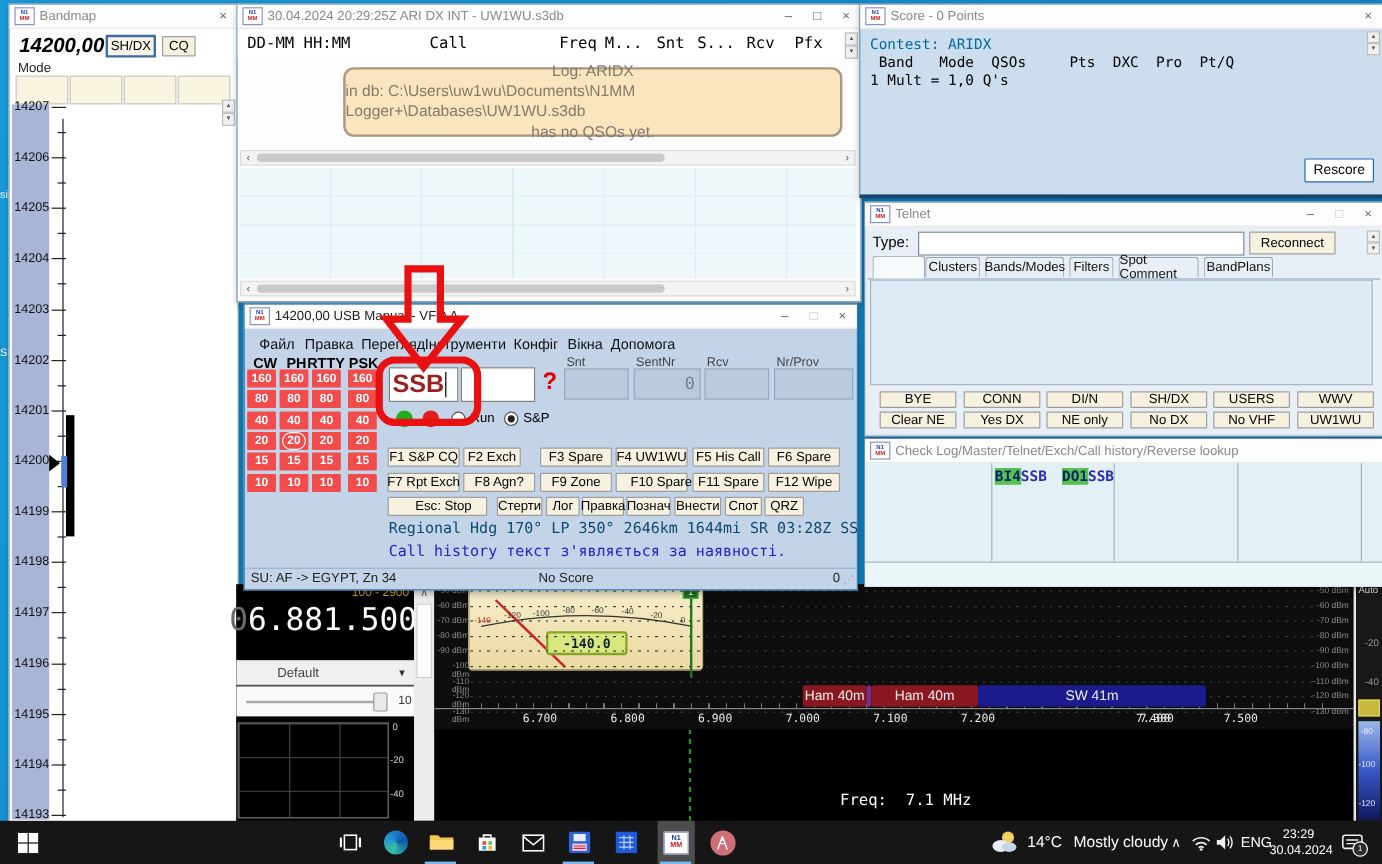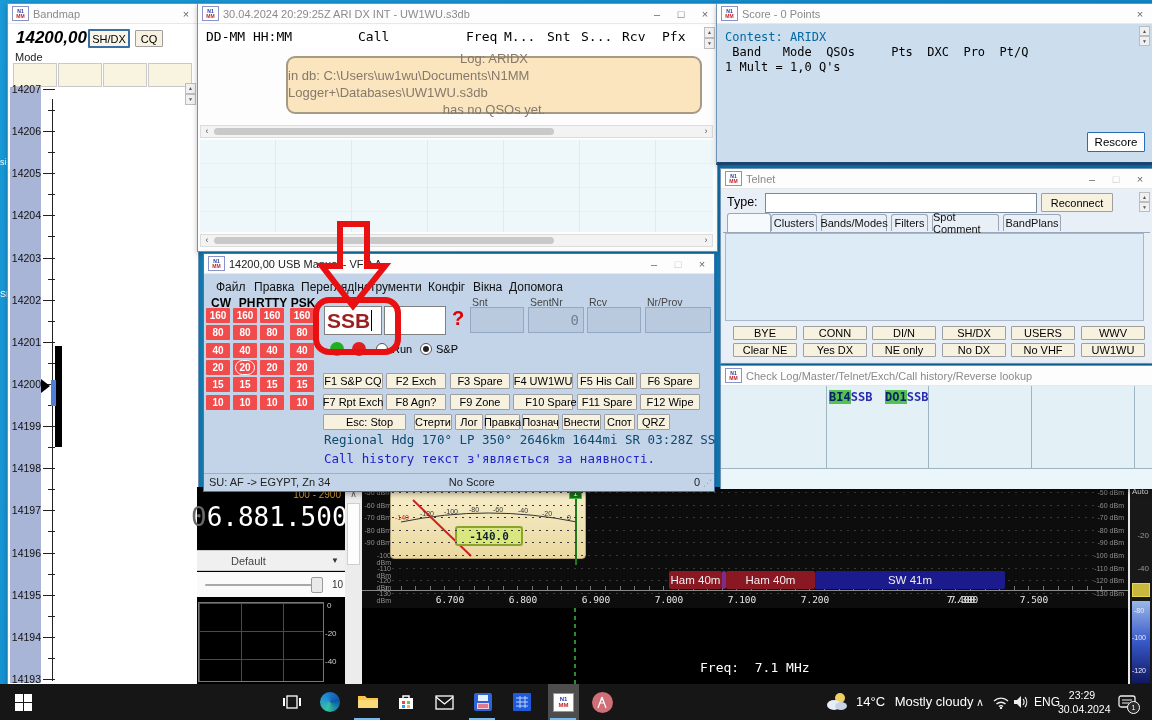--- a/index.html
+++ b/index.html
@@ -445,21 +445,21 @@
     <div class="gfld" style="left:441px;top:53px;width:66px"></div>
 
     <span class="led" style="left:126px;top:88px;background:#1faf1f"></span>
     <span class="led" style="left:148px;top:88px;background:#e02020"></span>
     <span class="radio" style="left:172px;top:89px"></span>
     <span class="abs" style="left:188px;top:89px;font-size:11px">Run</span>
     <span class="radio on" style="left:216px;top:89px"></span>
     <span class="abs" style="left:232px;top:89px;font-size:11px">S&amp;P</span>
     <div id="fkeys" class="abs" style="left:0;top:119px;right:0;height:58px">
         <div class="cbtn abs" style="left: 119px; top: 0px; width: 60px; height: 16px;">F1 S&amp;P CQ</div>
-        <div class="cbtn abs" style="left: 182px; top: 0px; width: 60px; height: 16px;">F2 Exch</div>
+        <div class="cbtn abs" style="left: 182px; top: 0px; width: 48px; height: 16px;">F2 Exch</div>
         <div class="cbtn abs" style="left: 246px; top: 0px; width: 60px; height: 16px;">F3 Spare</div>
         <div class="cbtn abs" style="left: 309px; top: 0px; width: 60px; height: 16px;">F4 UW1WU</div>
         <div class="cbtn abs" style="left: 373px; top: 0px; width: 60px; height: 16px;">F5 His Call</div>
         <div class="cbtn abs" style="left: 436px; top: 0px; width: 60px; height: 16px;">F6 Spare</div>
         <div class="cbtn abs" style="left: 119px; top: 21px; width: 60px; height: 16px;">F7 Rpt Exch</div>
         <div class="cbtn abs" style="left: 182px; top: 21px; width: 60px; height: 16px;">F8 Agn?</div>
         <div class="cbtn abs" style="left: 246px; top: 21px; width: 60px; height: 16px;">F9 Zone</div>
         <div class="cbtn abs" style="left: 309px; top: 21px; width: 60px; height: 16px; padding-left: 16px;">F10 Spare</div>
         <div class="cbtn abs" style="left: 373px; top: 21px; width: 60px; height: 16px;">F11 Spare</div>
         <div class="cbtn abs" style="left: 436px; top: 21px; width: 60px; height: 16px;">F12 Wipe</div>

